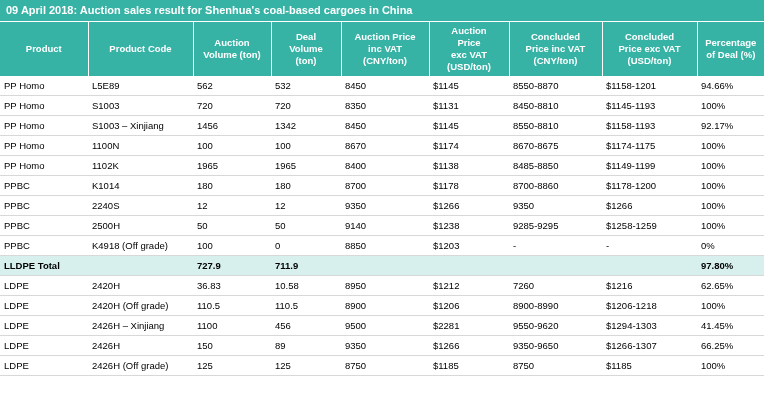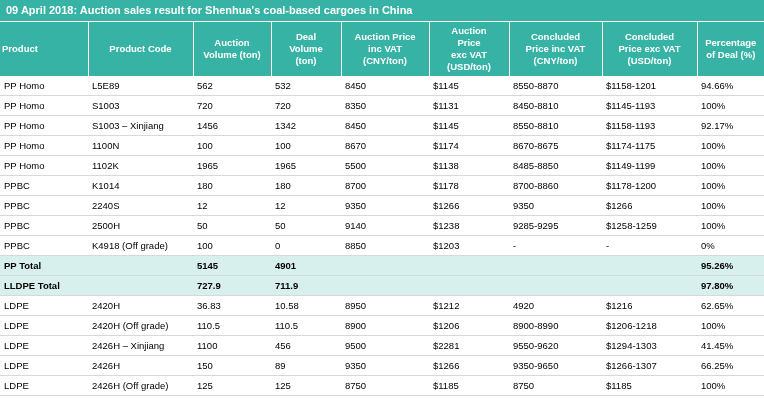--- a/index.html
+++ b/index.html
@@ -40,21 +40,21 @@
     color: #ffffff;
     font-weight: bold;
     font-size: 9.5px;
     text-align: center;
     vertical-align: middle;
     padding: 3px 2px;
     line-height: 12px;
     border-right: 1px solid #ffffff;
   }
   thead th.left {
-    text-align: left;
+    text-align: center;
   }
   tbody td {
     border-bottom: 1px solid #d8d8d8;
     padding: 2px 4px;
     height: 15px;
     line-height: 12px;
     color: #000000;
     white-space: nowrap;
     overflow: hidden;
     text-overflow: clip;
@@ -171,21 +171,21 @@
           <td class="c-left">$1174</td>
           <td class="c-left">8670-8675</td>
           <td class="c-left">$1174-1175</td>
           <td class="c-left">100%</td>
         </tr>
         <tr class="data">
           <td class="c-left">PP Homo</td>
           <td class="c-left">1102K</td>
           <td class="c-left">1965</td>
           <td class="c-left">1965</td>
-          <td class="c-left">5500</td>
+          <td class="c-left">8400</td>
           <td class="c-left">$1138</td>
           <td class="c-left">8485-8850</td>
           <td class="c-left">$1149-1199</td>
           <td class="c-left">100%</td>
         </tr>
         <tr class="data">
           <td class="c-left">PPBC</td>
           <td class="c-left">K1014</td>
           <td class="c-left">180</td>
           <td class="c-left">180</td>
@@ -222,49 +222,38 @@
           <td class="c-left">K4918 (Off grade)</td>
           <td class="c-left">100</td>
           <td class="c-left">0</td>
           <td class="c-left">8850</td>
           <td class="c-left">$1203</td>
           <td class="c-left">-</td>
           <td class="c-left">-</td>
           <td class="c-left">0%</td>
         </tr>
         <tr class="total">
-          <td class="c-left">PP Total</td>
-          <td class="c-left"></td>
-          <td class="c-left">5145</td>
-          <td class="c-left">4901</td>
-          <td class="c-left"></td>
-          <td class="c-left"></td>
-          <td class="c-left"></td>
-          <td class="c-left"></td>
-          <td class="c-left">95.26%</td>
-        </tr>
-        <tr class="total">
           <td class="c-left">LLDPE Total</td>
           <td class="c-left"></td>
           <td class="c-left">727.9</td>
           <td class="c-left">711.9</td>
           <td class="c-left"></td>
           <td class="c-left"></td>
           <td class="c-left"></td>
           <td class="c-left"></td>
           <td class="c-left">97.80%</td>
         </tr>
         <tr class="data">
           <td class="c-left">LDPE</td>
           <td class="c-left">2420H</td>
           <td class="c-left">36.83</td>
           <td class="c-left">10.58</td>
           <td class="c-left">8950</td>
           <td class="c-left">$1212</td>
-          <td class="c-left">4920</td>
+          <td class="c-left">7260</td>
           <td class="c-left">$1216</td>
           <td class="c-left">62.65%</td>
         </tr>
         <tr class="data">
           <td class="c-left">LDPE</td>
           <td class="c-left">2420H (Off grade)</td>
           <td class="c-left">110.5</td>
           <td class="c-left">110.5</td>
           <td class="c-left">8900</td>
           <td class="c-left">$1206</td>

